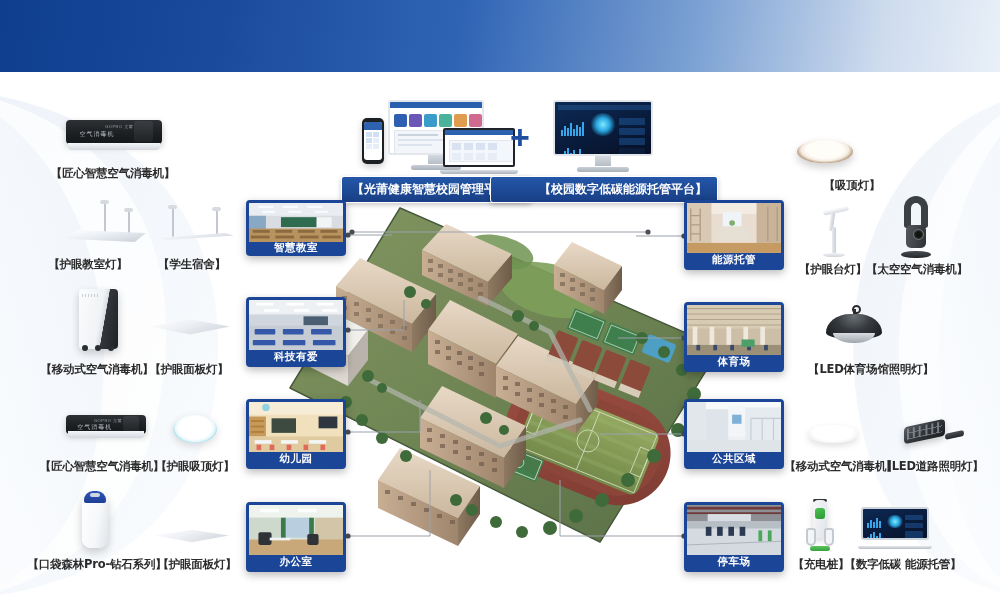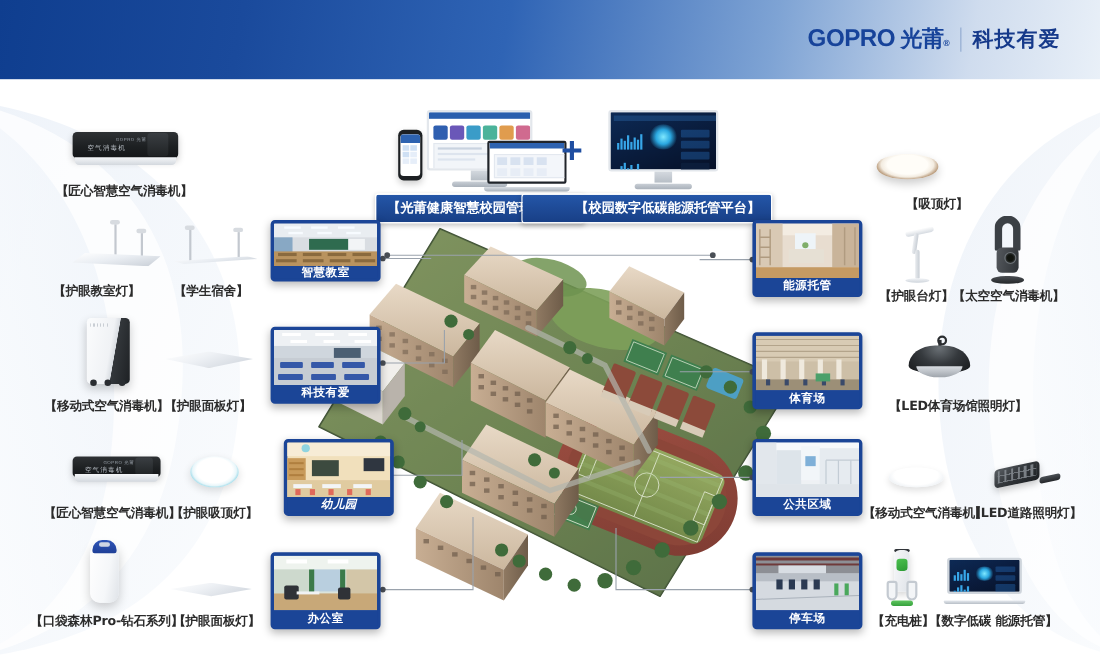--- a/index.html
+++ b/index.html
@@ -327,29 +327,20 @@
     <path d="M-40 90 C 140 110, 250 230, 210 420 C 180 540, 80 590, -40 600 Z" fill="url(#arcg)" opacity=".55"></path>
     <path d="M-40 90 C 110 120, 190 230, 160 400 C 140 520, 60 585, -40 600 Z" fill="#ffffff" opacity=".75"></path>
     <path d="M-40 92 C 60 140, 120 260, 100 420 C 88 520, 30 585, -40 600 Z" fill="url(#arcg2)" opacity=".5"></path>
     <path d="M1040 90 C 900 120, 830 260, 860 420 C 885 545, 960 592, 1040 600 Z" fill="url(#arcg)" opacity=".5"></path>
     <path d="M1040 92 C 930 140, 880 280, 905 430 C 925 545, 980 592, 1040 600 Z" fill="#ffffff" opacity=".7"></path>
     <path d="M1040 95 C 955 160, 925 300, 945 440 C 960 548, 1000 592, 1040 600 Z" fill="url(#arcg2)" opacity=".45"></path>
   </svg>
 </div>
 
 <div class="header">
-  <div class="logo-wrap">
-    <div class="logo-gopro">
-      <span>GOPRO</span>
-      <span class="logo-cn">光莆</span>
-      <span class="logo-reg">®</span>
-    </div>
-    <div class="logo-div"></div>
-    <div class="logo-slogan">科技有爱</div>
-  </div>
 </div>
 
 <svg class="links" viewBox="0 0 1000 600" preserveAspectRatio="none">
   <g stroke="#9aa2ac" stroke-width="1" fill="none">
 
     <path d="M352 232 L648 232"></path>
 
     <path d="M348 235 L392 235"></path>
     <path d="M348 330 L404 330 L404 300"></path>
     <path d="M348 432 L420 432 L420 400"></path>
@@ -720,21 +711,21 @@
     <div class="dash-card" style="right:6px;top:16px;width:26px;height:7px;"></div>
     <div class="dash-card" style="right:6px;top:26px;width:26px;height:7px;"></div>
     <div class="dash-card" style="right:6px;top:36px;width:26px;height:7px;"></div>
     <div class="dash-card" style="right:6px;top:46px;width:26px;height:12px;background:rgba(12,30,60,.9)"></div>
   </div>
   <div class="mon-neck"></div>
   <div class="mon-foot"></div>
 </div>
 
 <div class="pill" style="left:436px; top:176px;">【光莆健康智慧校园管理平台】</div>
-<div class="pill" style="left:588px; top:176px;padding-left:48px;">【校园数字低碳能源托管平台】</div>
+<div class="pill" style="left:604px; top:176px;padding-left:48px;">【校园数字低碳能源托管平台】</div>
 
 <div class="prod" style="left:66px; top:120px; width:96px; height:38px;">
   <div class="art">
     <div class="art-wall">
       <div class="art-wall-brand">GOPRO 光莆</div>
       <div class="art-wall-txt">空气消毒机</div>
     </div>
     <div class="art-wall-base"></div>
   </div>
 </div>
@@ -960,21 +951,21 @@
           <rect x="66" y="32" width="22" height="6" rx="1"></rect>
         <rect x="4" y="44" width="24" height="6" rx="1"></rect>
           <rect x="36" y="44" width="24" height="6" rx="1"></rect>
           <rect x="68" y="44" width="24" height="6" rx="1"></rect>
         </g>
     </svg>
   </div>
   <div class="card-cap">科技有爱</div>
 </div>
 
-<div class="card" style="left:258px; top:399px; width:100px; height:70px;font-style:italic;">
+<div class="card" style="left:246px; top:399px; width:100px; height:70px;">
   <div class="card-img">
     <svg viewBox="0 0 100 55" preserveAspectRatio="none" style="width:100%;height:100%;display:block">
       <rect width="100" height="55" fill="#f1e0bc"></rect>
       <rect width="100" height="14" fill="#f7ecd6"></rect>
       <circle cx="18" cy="6" r="4" fill="#8fd4e0"></circle>
       <rect x="24" y="18" width="26" height="16" fill="#3c4a3f"></rect>
       <rect x="74" y="16" width="20" height="13" fill="#2f3640"></rect>
       <rect x="0" y="16" width="18" height="22" fill="#c89a5a"></rect>
       <g fill="#b07f3f">
           <rect x="2" y="20" width="14" height="2"></rect>

